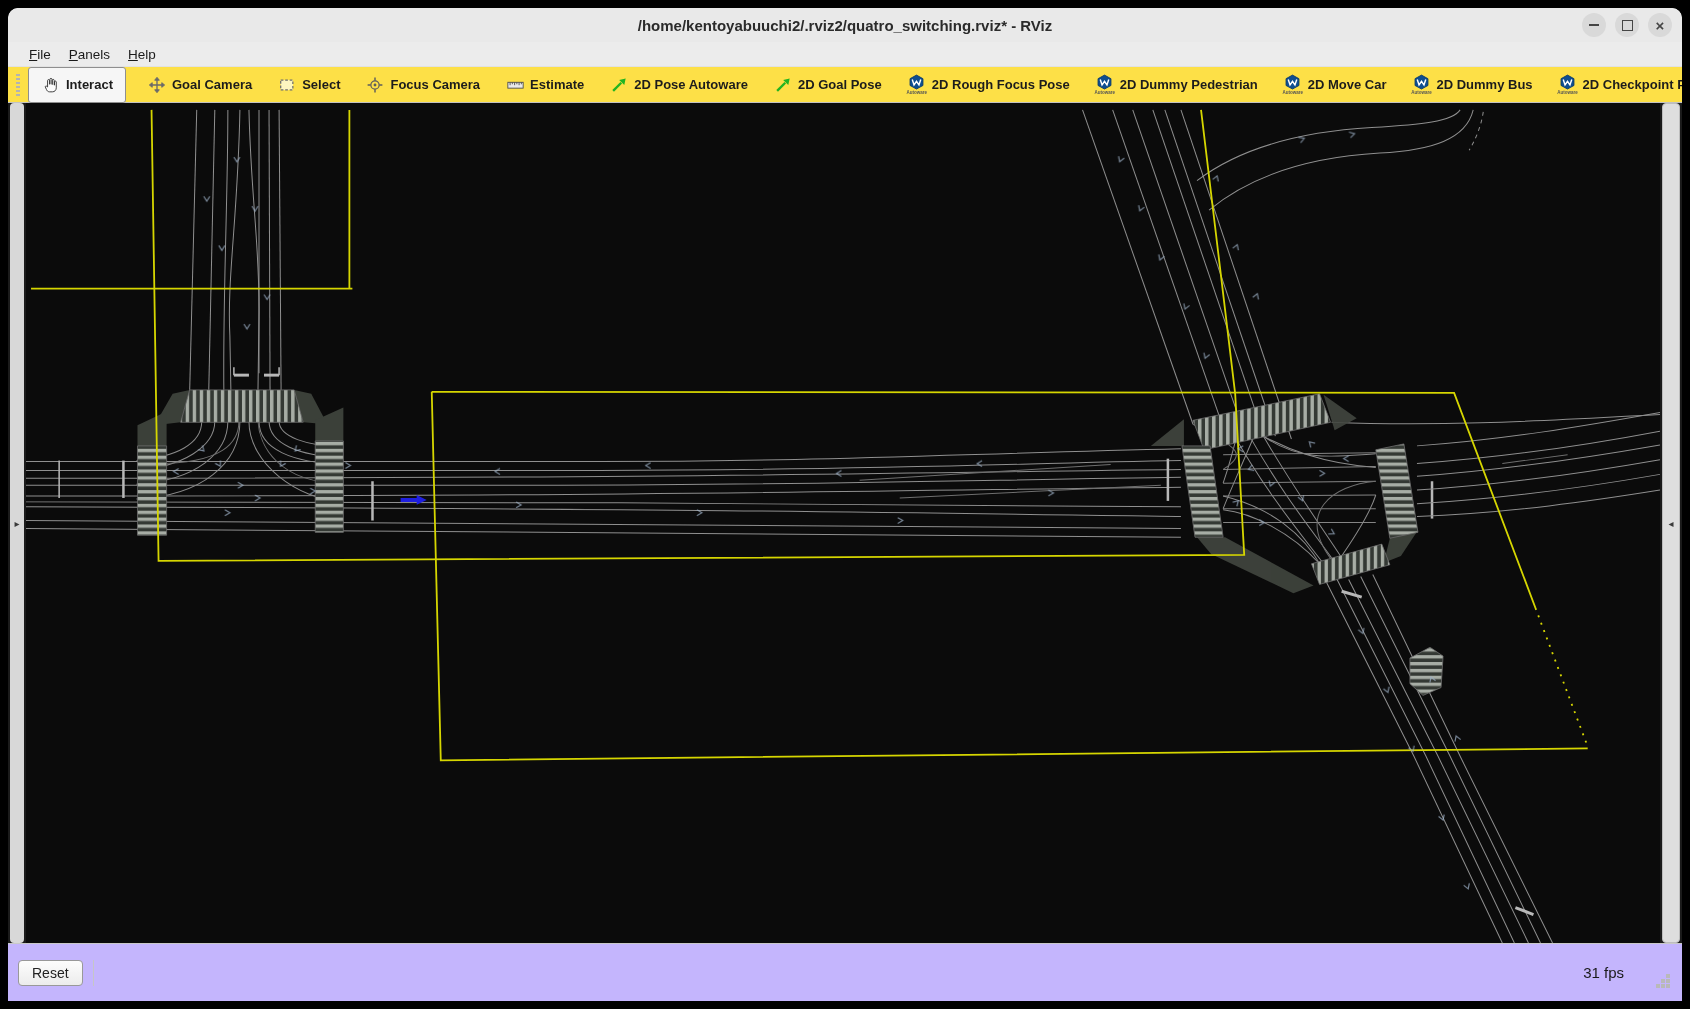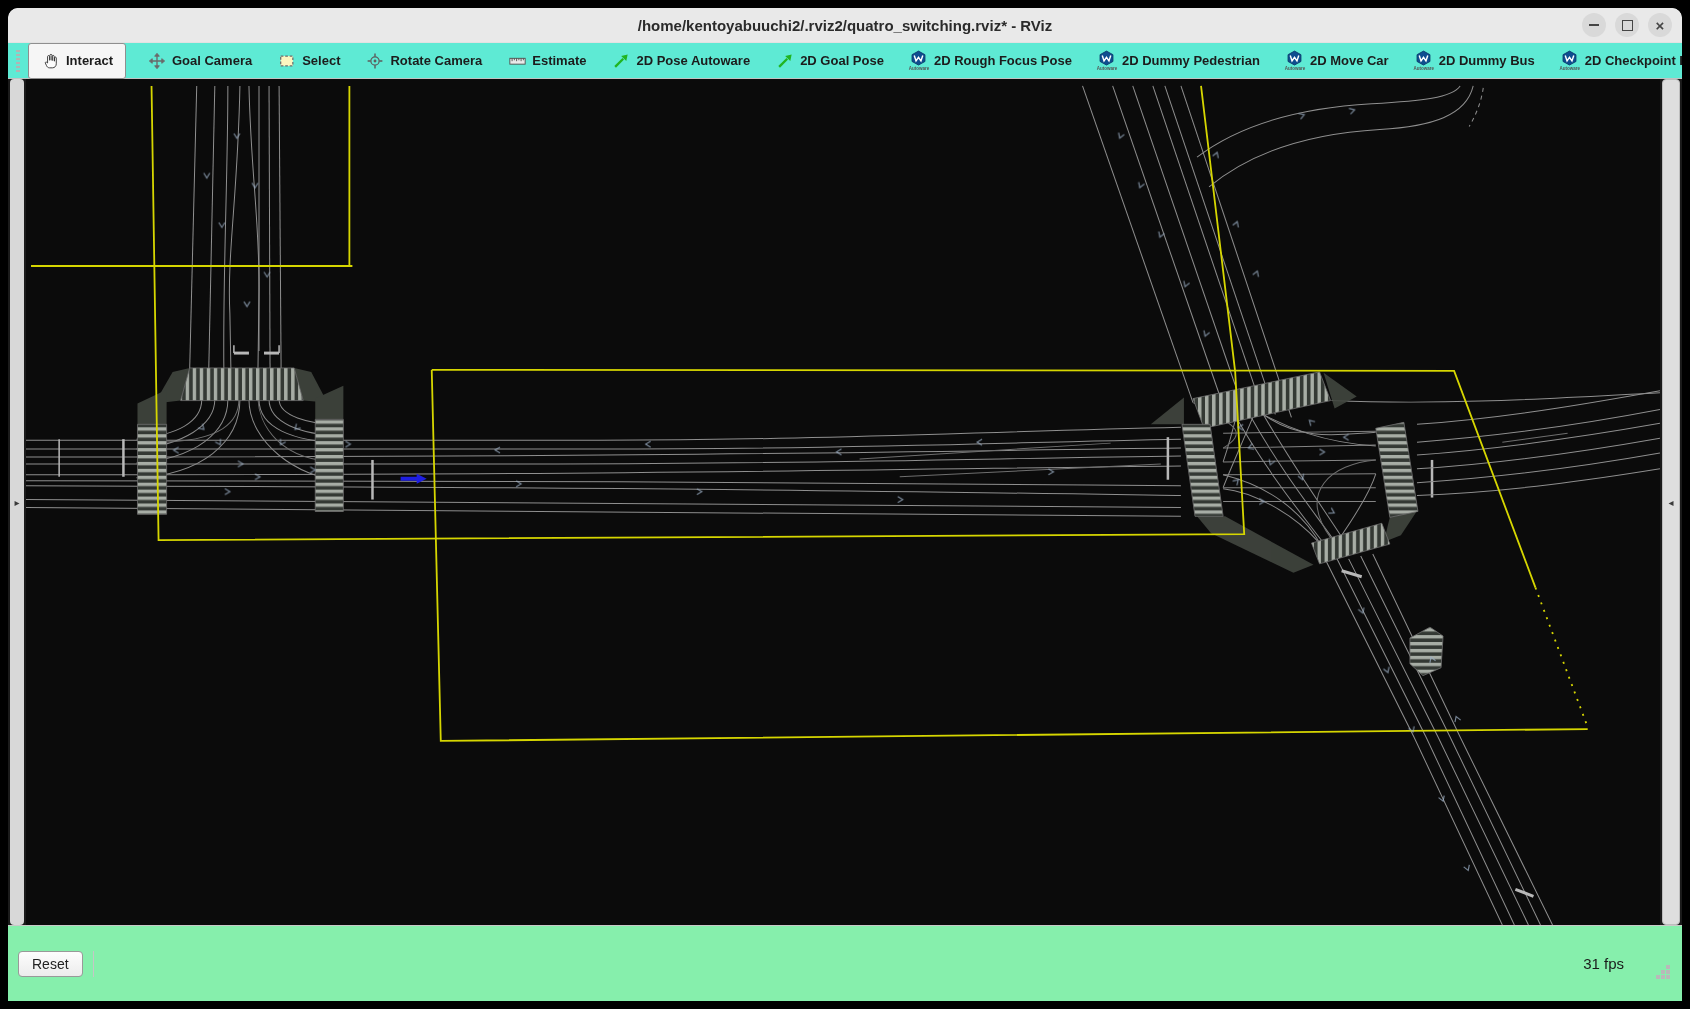--- a/index.html
+++ b/index.html
@@ -15,38 +15,38 @@
     display:flex;align-items:center;justify-content:center;font-size:13px;cursor:default;}
   .wbtn .bar{width:10px;height:2px;background:#454545;}
   .wbtn .box{width:9px;height:9px;border:1.5px solid #454545;}
   .wbtn .x{font-size:15px;line-height:1;font-weight:bold;}
   
   .menubar{height:24px;flex:0 0 24px;background:#ececec;display:flex;align-items:center;
     padding-left:12px;font-size:13.5px;color:#1a1a1a;}
   .menuitem{padding:2px 9px;}
   .menuitem .mkey{text-decoration:underline;}
   
-  .toolbar{height:37px;flex:0 0 37px;background:#5eead4;border-top:1px solid #e2e2e2;
+  .toolbar{height:37px;flex:0 0 37px;background:#fde047;border-top:1px solid #e2e2e2;
     border-bottom:1px solid #c2c2c2;display:flex;align-items:center;padding-left:8px;box-sizing:border-box;}
   .thandle{width:5px;height:22px;border-left:2px dotted #b3b3b3;border-right:2px dotted #b3b3b3;margin:0 8px 0 0;}
   .tbtn{display:flex;align-items:center;gap:5px;padding:3px 9px;margin-right:7px;font-size:13px;
     font-weight:bold;color:#1c1c1c;white-space:nowrap;position:relative;}
   .tbtn.selected{border:1px solid #8f8f8f;border-radius:3px;background:#f6f6f6;padding:5px 12px;margin-right:12px;}
   .ticon{width:20px;height:24px;display:flex;flex-direction:column;align-items:center;justify-content:center;}
   .awcap{font-size:4.5px;color:#555;line-height:4px;letter-spacing:0;}
   
   .main{flex:1 1 auto;background:#1b1b1b;display:flex;align-items:stretch;min-height:0;}
   .dockstrip{width:14px;background:#d8d8d8;border-radius:4px;margin:0 2px;display:flex;
     align-items:center;justify-content:center;color:#3a3a3a;font-size:10px;}
   .dockstrip.right{width:16px;border:1px solid #bdbdbd;background:#dedede;}
   .viewport{flex:1 1 auto;background:#0b0b0b;position:relative;min-width:0;}
   .viewport svg{position:absolute;inset:0;width:100%;height:100%;display:block;}
   
-  .statusbar{height:43px;flex:0 0 43px;background:#86efac;border-top:1px solid #c9c9c9;
-    display:flex;align-items:center;padding:16px 10px;font-size:15px;color:#111;}
+  .statusbar{height:43px;flex:0 0 43px;background:#c4b5fd;border-top:1px solid #c9c9c9;
+    display:flex;align-items:center;padding:7px 10px;font-size:15px;color:#111;}
   .resetbtn{padding:4px 13px;border:1px solid #999;border-radius:4px;font-size:14px;color:#222;
     background:linear-gradient(#fdfdfd,#ececec);}
   .statussep{width:1px;height:26px;background:#c6c6c6;margin:0 12px 0 10px;}
   .hintrow{white-space:pre;}
   .hintrow .b{font-weight:bold;}
   .fps{margin-left:auto;margin-right:42px;color:#1a1a1a;}
   .grip{width:4px;height:4px;background:#b9b9b9;align-self:flex-end;margin:0 2px 6px 0;
     box-shadow:-5px 0 #b9b9b9,-10px 0 #b9b9b9,0 -5px #b9b9b9,-5px -5px #b9b9b9,0 -10px #b9b9b9;}
 </style>
 </head>
@@ -62,20 +62,25 @@
         </div>
       <div class="wbtn">
           <div class="box"></div>
         </div>
       <div class="wbtn">
           <span class="x">×</span>
         </div>
     </div>
   </div>
 
+  <div class="menubar">
+    <span class="menuitem"><span class="mkey">F</span><span>ile</span></span>
+    <span class="menuitem"><span class="mkey">P</span><span>anels</span></span>
+    <span class="menuitem"><span class="mkey">H</span><span>elp</span></span>
+  </div>
 
   <div class="toolbar">
     <div class="thandle"></div>
 
     <div class="tbtn selected">
       <span class="ticon">
         <svg width="18" height="18" viewBox="0 0 20 20">
             <path d="M8.4 17.6c-1.9 0-2.9-1.3-3.5-2.7l-1.2-2.6c-.35-.8.6-1.5 1.3-1l1.2.9V5.1c0-.65.5-1.15 1.15-1.15.65 0 1.15.5 1.15 1.15v4l.3.05v-5.4c0-.65.5-1.15 1.15-1.15.64 0 1.15.5 1.15 1.15v5.6l.3.05V4.9c0-.6.48-1.1 1.08-1.1.6 0 1.1.5 1.1 1.1v5.2l.3.05V6.6c0-.55.45-1 1-1s1 .45 1 1v6.5c0 2.5-1.7 4.5-4.4 4.5z" fill="#fcfcfc" stroke="#2e2e2e" stroke-width="1"></path>
           </svg>
       </span>
@@ -105,21 +110,21 @@
     </div>
 
     <div class="tbtn">
       <span class="ticon">
         <svg width="18" height="18" viewBox="0 0 20 20" fill="none" stroke="#5c5c5c">
             <circle cx="10" cy="10" r="4.6" stroke-width="1.4"></circle>
             <circle cx="10" cy="10" r="1.6" fill="#5c5c5c" stroke="none"></circle>
             <path d="M10 1.8v3.4M10 14.8v3.4M1.8 10h3.4M14.8 10h3.4" stroke-width="1.6"></path>
           </svg>
       </span>
-      <span>Rotate Camera</span>
+      <span>Focus Camera</span>
     </div>
 
     <div class="tbtn">
       <span class="ticon">
         <svg width="19" height="18" viewBox="0 0 20 20">
             <rect x="1.5" y="7" width="17" height="6.5" fill="#eaeaea" stroke="#4c4c4c" stroke-width="1"></rect>
             <path d="M4 7v3.2M6.5 7v2.2M9 7v3.2M11.5 7v2.2M14 7v3.2M16.5 7v2.2" stroke="#4c4c4c" stroke-width="1"></path>
           </svg>
       </span>
       <span>Estimate</span>

